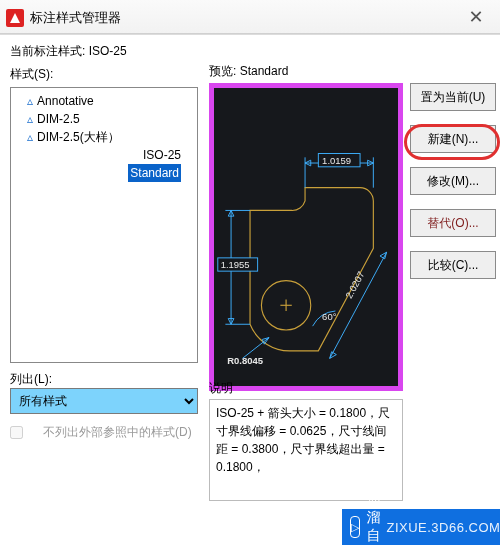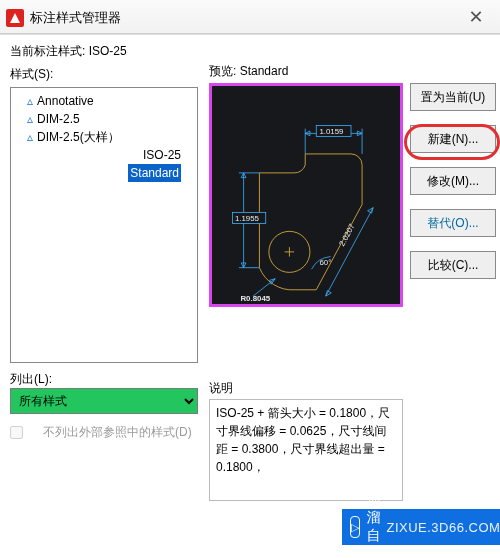--- a/index.html
+++ b/index.html
@@ -36,38 +36,38 @@
   .stylelist {
     border:1px solid #888; width:188px; height:276px;
     background:#fff; padding:4px 16px; overflow:auto;
   }
   .stylelist .item { height:18px; line-height:18px; white-space:nowrap; }
   .stylelist .glyph { color:#1a6dcc; margin-right:4px; font-family: Arial; }
   .stylelist .child { padding-left: 22px; text-align: right; }
   .stylelist .sel { background:#0a63c9; color:#fff; display:inline-block; padding:0 2px; }
   .preview {
     position:absolute; left:209px; top:48px;
-    width:194px; height:224px; background:#16181c;
-    border:3px solid #d946ef;
+    width:194px; height:308px; background:#16181c;
+    border:5px solid #d946ef;
   }
   .btncol {
     position:absolute; left:410px; top:48px; width:86px;
     display:flex; flex-direction:column; gap:14px;
   }
   .btn {
     height:28px; border:1px solid #8a8a8a; background:#efefef;
     font-size:12px; display:flex; align-items:center; justify-content:center;
     white-space:nowrap;
   }
-  .btn.disabled { color:#0369a1; }
+  .btn.disabled { color:#7f1d1d; }
   .newhi { position:absolute; left:404px; top:89px; width:96px; height:36px;
     border:3px solid #e03030; border-radius:18px; pointer-events:none; }
   .listlbl { margin-top:8px; }
   select.combo, .combo {
-    width:188px; height:26px; border:1px solid #7a7a7a; background:#22c55e;
+    width:188px; height:26px; border:1px solid #7a7a7a; background:#7dd3fc;
     font-size:12px; padding:2px 4px;font-family:Liberation Serif, serif;
   }
   .chkrow { margin-top:10px; color:#9a9a9a; display:flex; align-items:center; gap:20px; }
   .chkrow input { margin:0; }
   .desc {
     position:absolute; left:209px; top:345px; width:286px;
     font-size:12px;
   }
   .descbox {
     border:1px solid #bbb; width:194px; height:102px; padding:4px 6px;

